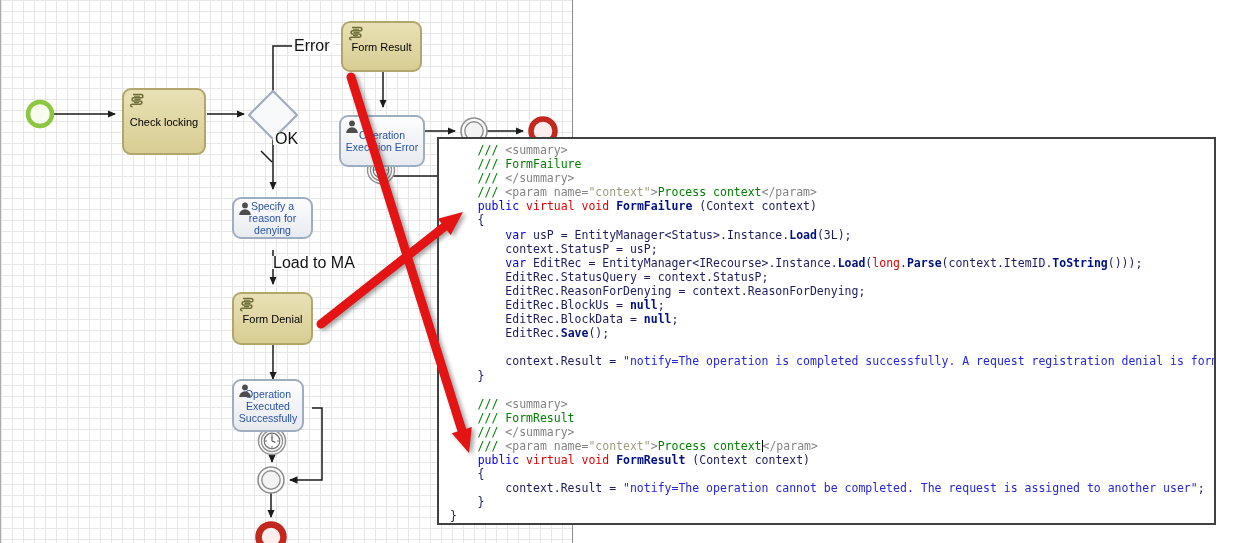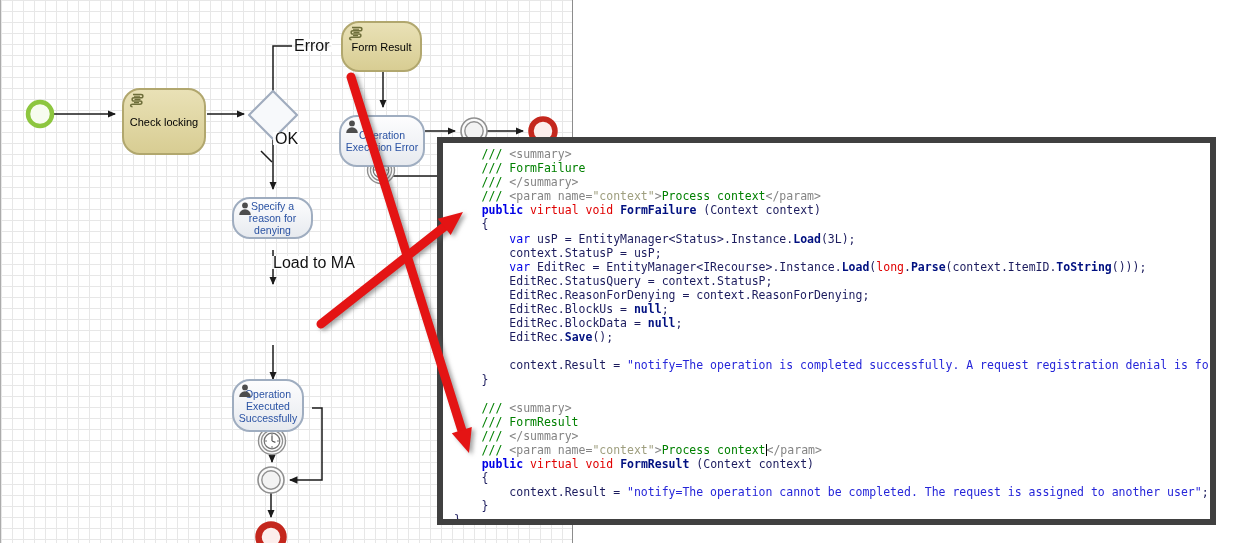--- a/index.html
+++ b/index.html
@@ -9,41 +9,41 @@
   .grid-canvas{position:absolute;left:0;top:0;width:573px;height:543px;z-index:0;
     background-color:#ffffff;
     background-image:linear-gradient(to right,#e7e7e7 1px,transparent 1px),
                      linear-gradient(to bottom,#e7e7e7 1px,transparent 1px);
     background-size:11px 11px;
     border-right:1px solid #8c8c8c;border-left:1px solid #ababab;box-sizing:border-box;}
   svg.layer{position:absolute;left:0;top:0;z-index:1;}
   svg.anno{z-index:6;filter:drop-shadow(3px 2px 2px rgba(90,90,90,.55));}
   
   .node{position:absolute;box-sizing:border-box;display:flex;align-items:center;justify-content:center;
-        text-align:center;z-index:2;border-radius:18px;padding:2px 4px;}
+        text-align:center;z-index:2;border-radius:9px;padding:2px 4px;}
   .node.tan{background:linear-gradient(180deg,#e9e1b6 0%,#d8cd93 100%);border:2px solid #b1a76e;
         color:#000;font-size:11px;}
   .node.human{background:linear-gradient(180deg,#fdfdfe 0%,#e7eaef 100%);border:2px solid #9fadc0;
         color:#2a52a3;font-size:10.5px;line-height:12px;}
   .node .icon{position:absolute;top:3px;left:4px;}
   .nlabel{display:block;width:100%;}
   
   .elabel{position:absolute;z-index:3;font-size:16px;color:#111;background:rgba(255,255,255,.92);
           padding:0 2px;line-height:13px;}
   
   .code-panel{position:absolute;left:437px;top:137px;width:779px;height:388px;z-index:5;
-      background:#fff;border:6px solid #404040;box-sizing:border-box;overflow:hidden;}
+      background:#fff;border:2px solid #404040;box-sizing:border-box;overflow:hidden;}
   #code-lines{font-family:"DejaVu Sans Mono","Liberation Mono",monospace;font-size:11.5px;
       line-height:14.1px;white-space:pre;padding:4px 0 0 4px;}
   .code-line{height:14.1px;}
   .seg.pln{color:#1c1c5e}
   .seg.com{color:#008000}
   .seg.tag{color:#848484}
   .seg.attrv{color:#9e9e7e}
-  .seg.kwb{color:#0000e6;font-weight:bold}
+  .seg.kwb{color:#0000e6;font-weight:normal}
   .seg.kwv{color:#0000e6}
   .seg.kwr{color:#e00000}
   .seg.kwrb{color:#e00000;font-weight:normal}
   .seg.mth{color:#001080;font-weight:bold}
   .seg.nul{color:#001080;font-weight:bold}
   .seg.str{color:#2626d9}
   .caret{display:inline-block;width:1px;height:12px;background:#000;vertical-align:-2px;}
 </style>
 </head>
 <body>
@@ -144,20 +144,29 @@
   <div class="node human" style="left:232px;top:197px;width:81px;height:42px">
     <span class="icon">
       <svg width="14" height="13" viewBox="0 0 14 13">
           <circle cx="7" cy="3.4" r="2.9" fill="#4d4d4d"></circle>
           <path d="M1.2,13 a5.8,5.8 0 0 1 11.6,0 z" fill="#4d4d4d"></path>
         </svg>
     </span>
     <span class="nlabel">Specify a reason for denying</span>
   </div>
 
+  <div class="node tan" style="left:232px;top:292px;width:81px;height:53px">
+    <span class="icon">
+      <svg width="17" height="15" viewBox="0 0 17 15">
+          <path d="M5 1.5 H13 C15.5 1.5 15.5 4.8 13 4.8 H6 C3.5 4.8 3.5 8 6 8 H12 C14.5 8 14.5 11.2 12 11.2 H4.5 C2 11.2 2 13.8 4.5 13.8" fill="none" stroke="#6e6e3a" stroke-width="1.5"></path>
+          <path d="M6 3.2 H12 M6.5 6.4 H12.5 M6 9.6 H11" stroke="#6e6e3a" stroke-width="1.1"></path>
+        </svg>
+    </span>
+    <span class="nlabel">Form Denial</span>
+  </div>
 
   <div class="node human" style="left:232px;top:379px;width:72px;height:53px">
     <span class="icon">
       <svg width="14" height="13" viewBox="0 0 14 13">
           <circle cx="7" cy="3.4" r="2.9" fill="#4d4d4d"></circle>
           <path d="M1.2,13 a5.8,5.8 0 0 1 11.6,0 z" fill="#4d4d4d"></path>
         </svg>
     </span>
     <span class="nlabel">Operation Executed Successfully</span>
   </div>

